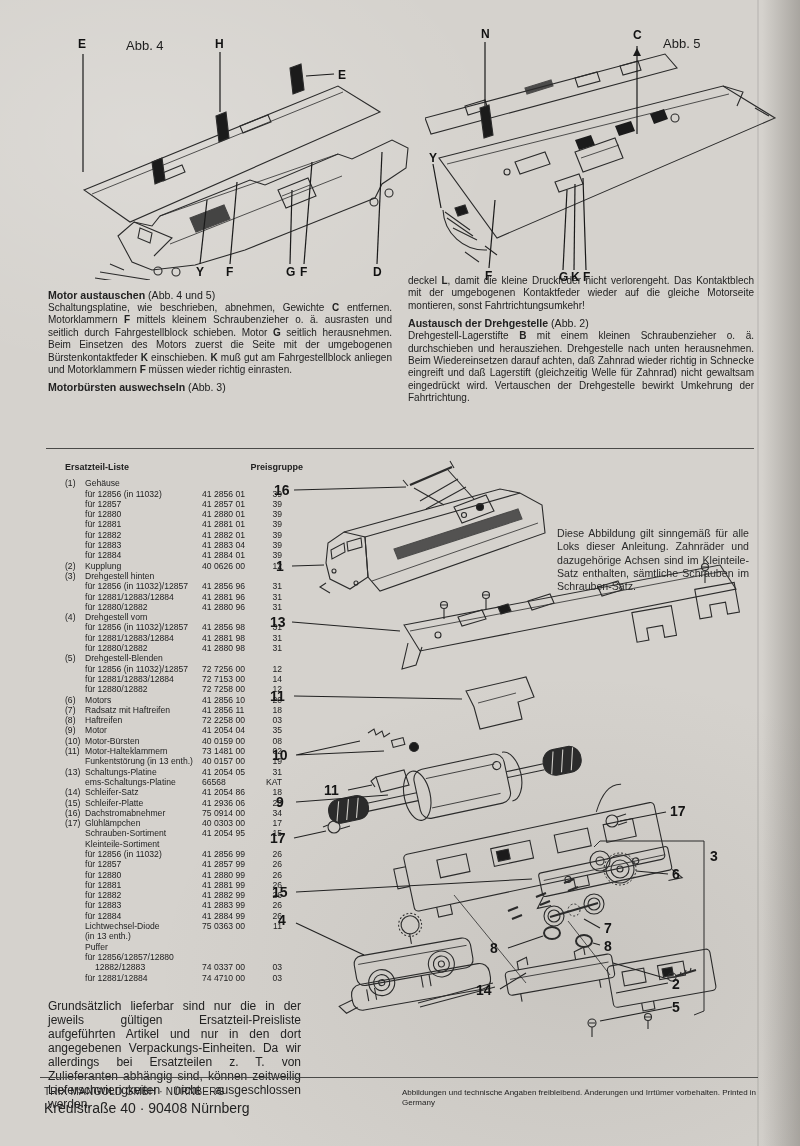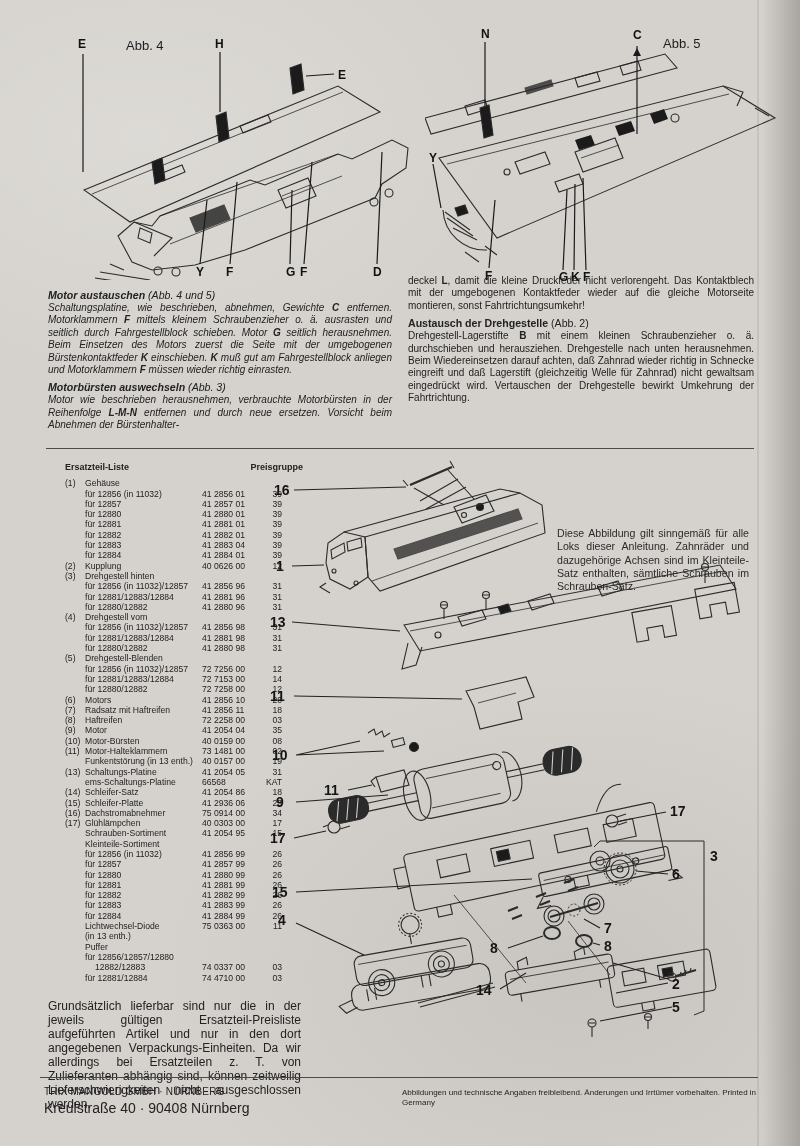--- a/index.html
+++ b/index.html
@@ -10,21 +10,21 @@
       radial-gradient(ellipse 600px 400px at 18% 12%, rgba(255,255,255,.18), transparent 60%),
       radial-gradient(ellipse 700px 500px at 72% 85%, rgba(90,86,80,.10), transparent 60%),
       #d5d2cd;
   }
   .page::after{content:"";position:absolute;right:0;top:0;width:38px;height:100%;
     background:linear-gradient(to right, rgba(100,96,90,0), rgba(95,91,85,.38));pointer-events:none;}
   .crease{position:absolute;top:0;width:2px;height:100%;background:rgba(60,58,55,.10);}
   .rule{position:absolute;height:1px;background:#4a4a48;}
   .fig{position:absolute;}
   svg text{font-family:"Liberation Sans", sans-serif;}
-  .colL{position:absolute;left:48px;top:289px;width:344px;font-style:italic;}
+  .colL{position:absolute;left:48px;top:289px;width:344px;}
   .colR{position:absolute;left:408px;top:275px;width:346px;}
   .h{font-size:10.6px;font-weight:bold;margin:5px 0 1px 0;}
   .h:first-child{margin-top:0;}
   .h .hs{font-weight:normal;}
   p.body{font-size:10px;line-height:12.4px;text-align:justify;margin:0;}
   .b{font-weight:bold;}
   .parts{position:absolute;left:48px;top:462px;width:238px;font-size:8.6px;line-height:10.3px;margin-left:17px;}
   .phead{display:flex;font-weight:bold;font-size:9px;margin-bottom:6px;}
   .phead .pt{flex:1;}
   .prow{display:flex;height:10.3px;white-space:nowrap;}
@@ -135,21 +135,20 @@
       <text x="134" y="259">G</text>
       <text x="146" y="259">K</text>
       <text x="158" y="259">F</text>
     </g>
   </svg>
 
   <div class="colL">
     <div class="h"><span>Motor austauschen</span><span class="hs"> (Abb. 4 und 5)</span></div>
     <p class="body"><span>Schaltungsplatine, wie beschrieben, abnehmen, Gewichte </span><span class="b">C</span><span> entfernen. Motorklammern </span><span class="b">F</span><span> mittels kleinem Schraubenzieher o. ä. ausrasten und seitlich durch Fahrgestellblock schieben. Motor </span><span class="b">G</span><span> seitlich herausnehmen. Beim Einsetzen des Motors zuerst die Seite mit der umgebogenen Bürstenkontaktfeder </span><span class="b">K</span><span> einschieben. </span><span class="b">K</span><span> muß gut am Fahrgestellblock anliegen und Motorklammern </span><span class="b">F</span><span> müssen wieder richtig einrasten.</span></p>
     <div class="h"><span>Motorbürsten auswechseln</span><span class="hs"> (Abb. 3)</span></div>
-    <p class="body"><span>Motor wie beschrieben herausnehmen, verbrauchte Motorbürsten in der Reihenfolge </span><span class="b">L-M-N</span><span> entfernen und durch neue ersetzen. Vorsicht beim Abnehmen der Bürstenhalter-</span></p>
   </div>
   <div class="colR">
     <p class="body"><span>deckel </span><span class="b">L</span><span>, damit die kleine Druckfeder nicht verlorengeht. Das Kontaktblech mit der umgebogenen Kontaktfeder wieder auf die gleiche Motorseite montieren, sonst Fahrtrichtungsumkehr!</span></p>
     <div class="h"><span>Austausch der Drehgestelle</span><span class="hs"> (Abb. 2)</span></div>
     <p class="body"><span>Drehgestell-Lagerstifte </span><span class="b">B</span><span> mit einem kleinen Schraubenzieher o. ä. durchschieben und herausziehen. Drehgestelle nach unten herausnehmen. Beim Wiedereinsetzen darauf achten, daß Zahnrad wieder richtig in Schnecke eingreift und daß Lagerstift (gleichzeitig Welle für Zahnrad) nicht gewaltsam eingedrückt wird. Vertauschen der Drehgestelle bewirkt Umkehrung der Fahrtrichtung.</span></p>
   </div>
 
   <div class="rule" style="left:46px;top:448px;width:708px;"></div>
 
   <div class="parts">

